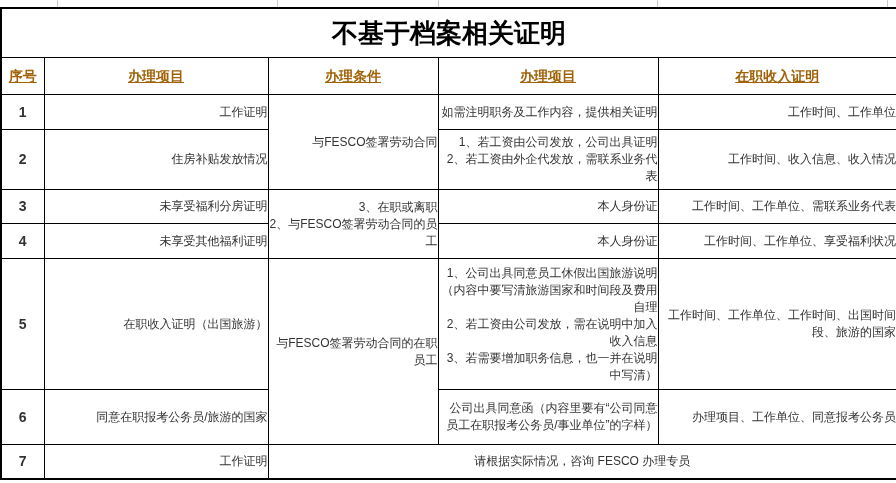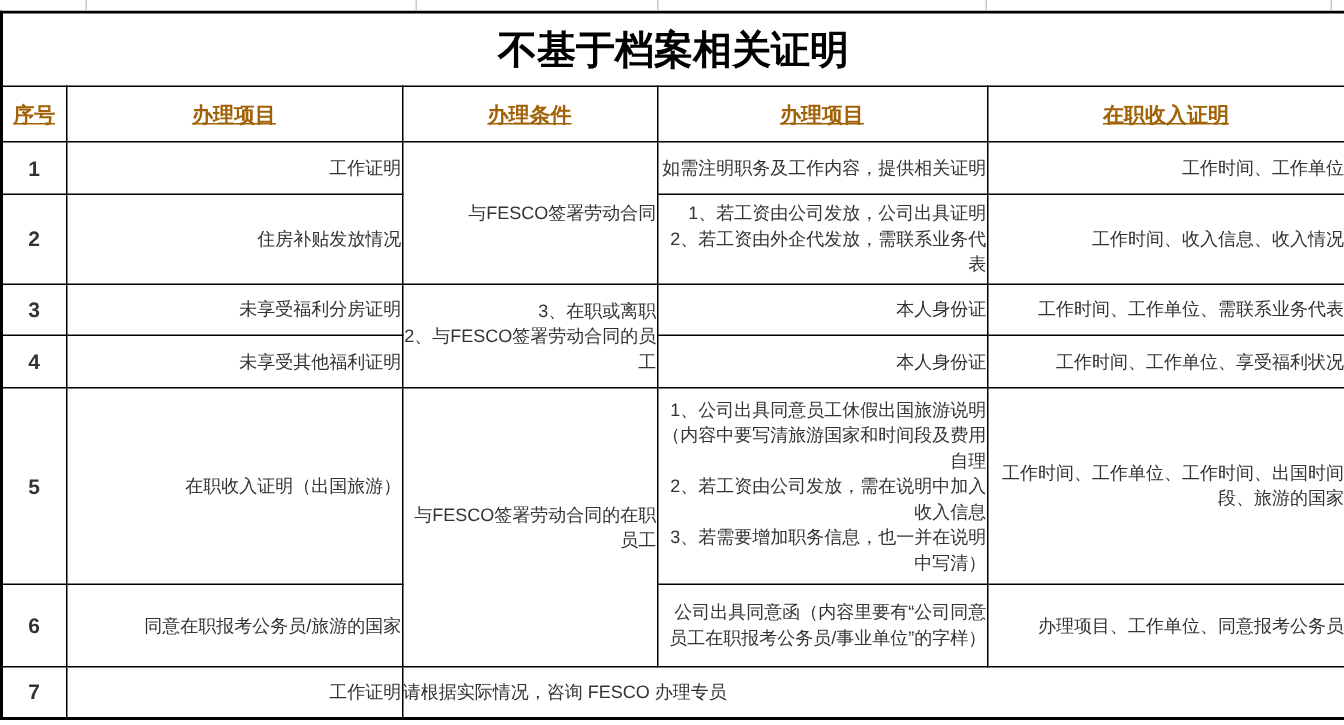--- a/index.html
+++ b/index.html
@@ -66,21 +66,21 @@
   }
   td.item-cell {
     text-align: right;
   }
   td.left-cell {
     text-align: right;
     padding: 2px 4px 2px 5px;
     white-space: pre-line;
   }
   td.note-cell {
-    text-align: left;
+    text-align: center;
   }
 </style>
 </head>
 <body>
 
 <div class="page">
 
   <div class="top-strip">
     <div class="tick" style="left:57px"></div>
     <div class="tick" style="left:277px"></div>

